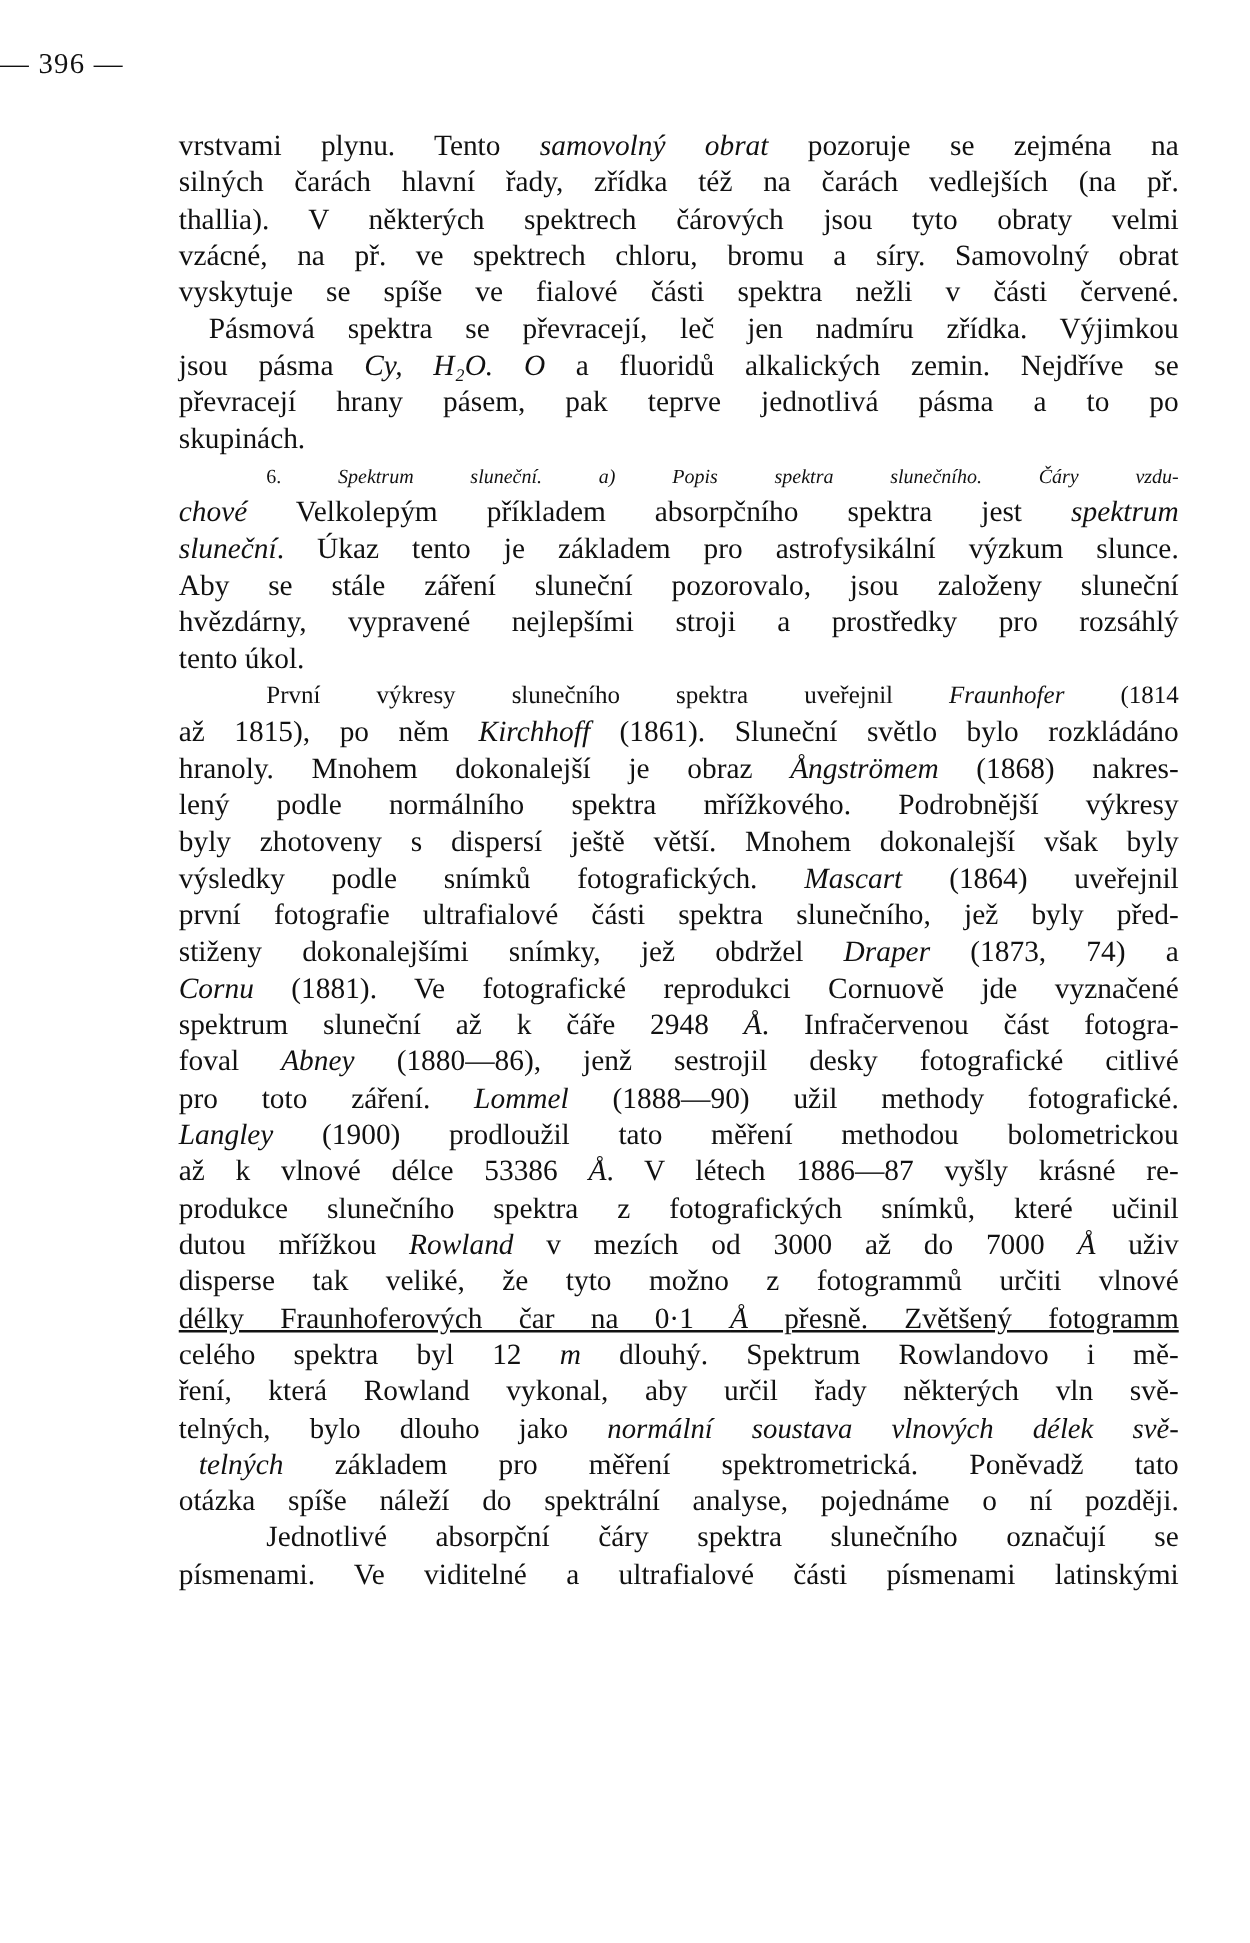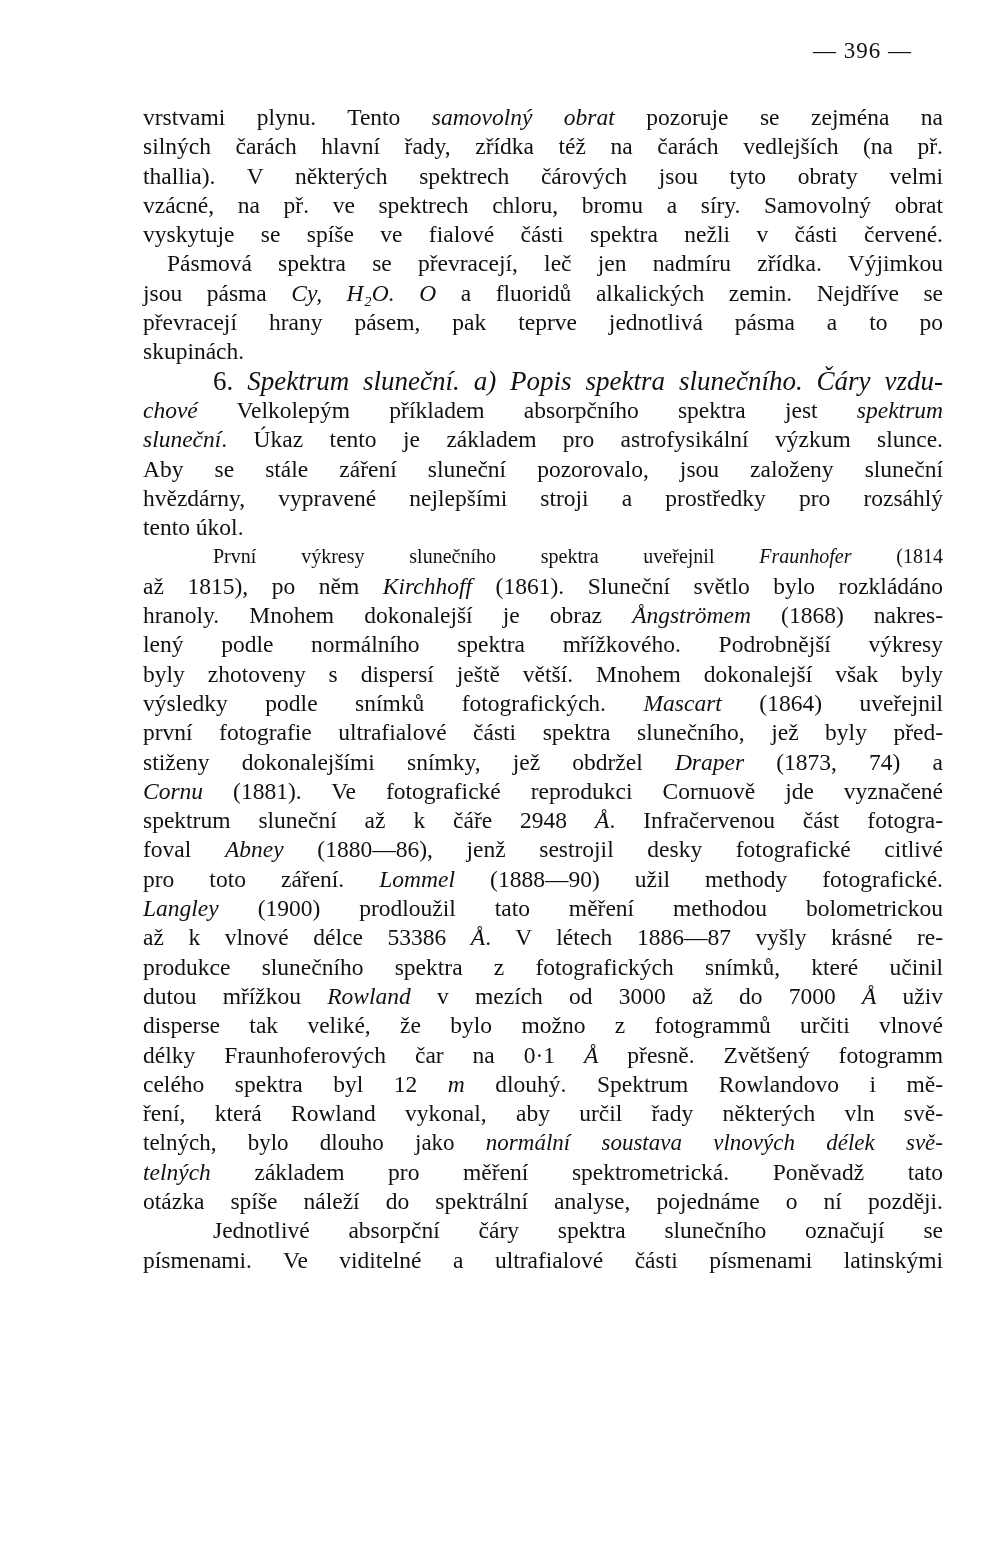--- a/index.html
+++ b/index.html
@@ -1,18 +1,18 @@
 <!DOCTYPE html>
 <html><head>
 <meta charset="utf-8">
 <style>
   html, body { margin: 0; padding: 0; background: #ffffff; }
   body { width: 1000px; height: 1554px; position: relative; overflow: hidden;
          font-family: "Liberation Serif", "DejaVu Serif", serif; color: #111; }
-  .page-number { position: absolute; top: 38px; left: 12px; width: 900px; text-align: right;
+  .page-number { position: absolute; top: 38px; left: 0; width: 900px; text-align: left;
                  font-size: 23px; letter-spacing: 1px; }
   .text-block { position: absolute; top: 103px; left: 143px; width: 800px; }
   .line { height: 29.3px; line-height: 29.3px; font-size: 23.5px; white-space: nowrap;
           text-align: justify; text-align-last: justify; overflow: visible; }
   .line.last { text-align-last: left; }
   .line.indent { padding-left: 70px; }
   i { font-style: italic; }
 </style>
 </head>
 <body>
@@ -22,21 +22,21 @@
 <div class="text-block" id="text-block">
     <div class="line" style="white-space: nowrap; text-align: left; word-spacing: 0.00195312px;"><span>vrstvami plynu. Tento </span><i>samovolný obrat</i><span> pozoruje se zejména na</span></div>
     <div class="line" style="white-space: nowrap; text-align: left;"><span>silných čarách hlavní řady, zřídka též na čarách vedlejších (na př.</span></div>
     <div class="line" style="white-space: nowrap; text-align: left;"><span>thallia). V některých spektrech čárových jsou tyto obraty velmi</span></div>
     <div class="line" style="white-space: nowrap; text-align: left;"><span>vzácné, na př. ve spektrech chloru, bromu a síry. Samovolný obrat</span></div>
     <div class="line" style="white-space: nowrap; text-align: left;"><span>vyskytuje se spíše ve fialové části spektra nežli v části červené.</span></div>
     <div class="line" style="white-space: nowrap; text-align: left; margin-left: 24px;"><span>Pásmová spektra se převracejí, leč jen nadmíru zřídka. Výjimkou</span></div>
     <div class="line" style="white-space: nowrap; text-align: left; word-spacing: 0.0015625px;"><span>jsou pásma </span><i>Cy, H₂O. O</i><span> a fluoridů alkalických zemin. Nejdříve se</span></div>
     <div class="line" style="white-space: nowrap; text-align: left;"><span>převracejí hrany pásem, pak teprve jednotlivá pásma a to po</span></div>
     <div class="line last" style="white-space: nowrap; text-align: left;"><span>skupinách.</span></div>
-    <div class="line indent" style="white-space: nowrap; text-align: center; letter-spacing: -0.000214037px; font-size: 27px;"><span>6. </span><i>Spektrum sluneční. a) Popis spektra slunečního. Čáry vzdu-</i></div>
+    <div class="line indent" style="white-space: nowrap; text-align: center; letter-spacing: -0.000214037px; font-size: 16px;"><span>6. </span><i>Spektrum sluneční. a) Popis spektra slunečního. Čáry vzdu-</i></div>
     <div class="line" style="white-space: nowrap; text-align: left;"><i>chové</i><span> Velkolepým příkladem absorpčního spektra jest </span><i>spektrum</i></div>
     <div class="line" style="white-space: nowrap; text-align: left;"><i>sluneční</i><span>. Úkaz tento je základem pro astrofysikální výzkum slunce.</span></div>
     <div class="line" style="white-space: nowrap; text-align: left;"><span>Aby se stále záření sluneční pozorovalo, jsou založeny sluneční</span></div>
     <div class="line" style="white-space: nowrap; text-align: left;"><span>hvězdárny, vypravené nejlepšími stroji a prostředky pro rozsáhlý</span></div>
     <div class="line last" style="white-space: nowrap; text-align: left;"><span>tento úkol.</span></div>
     <div class="line indent" style="white-space: nowrap; text-align: center; letter-spacing: -0.000214037px; font-size: 20px;"><span>První výkresy slunečního spektra uveřejnil </span><i>Fraunhofer</i><span> (1814</span></div>
     <div class="line" style="white-space: nowrap; text-align: left;"><span>až 1815), po něm </span><i>Kirchhoff</i><span> (1861). Sluneční světlo bylo rozkládáno</span></div>
     <div class="line" style="white-space: nowrap; text-align: left; letter-spacing: -0.000195309px;"><span>hranoly. Mnohem dokonalejší je obraz </span><i>Ångströmem</i><span> (1868) nakres-</span></div>
     <div class="line" style="white-space: nowrap; text-align: left;"><span>lený podle normálního spektra mřížkového. Podrobnější výkresy</span></div>
     <div class="line" style="white-space: nowrap; text-align: left;"><span>byly zhotoveny s dispersí ještě větší. Mnohem dokonalejší však byly</span></div>
@@ -44,22 +44,22 @@
     <div class="line" style="white-space: nowrap; text-align: left;"><span>první fotografie ultrafialové části spektra slunečního, jež byly před-</span></div>
     <div class="line" style="white-space: nowrap; text-align: left; letter-spacing: -0.000195309px; word-spacing: 0.00195312px;"><span>stiženy dokonalejšími snímky, jež obdržel </span><i>Draper</i><span> (1873, 74) a</span></div>
     <div class="line" style="white-space: nowrap; text-align: left;"><i>Cornu</i><span> (1881). Ve fotografické reprodukci Cornuově jde vyznačené</span></div>
     <div class="line" style="white-space: nowrap; text-align: left;"><span>spektrum sluneční až k čáře 2948 </span><i>Å</i><span>. Infračervenou část fotogra-</span></div>
     <div class="line" style="white-space: nowrap; text-align: left;"><span>foval </span><i>Abney</i><span> (1880—86), jenž sestrojil desky fotografické citlivé</span></div>
     <div class="line" style="white-space: nowrap; text-align: left;"><span>pro toto záření. </span><i>Lommel</i><span> (1888—90) užil methody fotografické.</span></div>
     <div class="line" style="white-space: nowrap; text-align: left;"><i>Langley</i><span> (1900) prodloužil tato měření methodou bolometrickou</span></div>
     <div class="line" style="white-space: nowrap; text-align: left; letter-spacing: -0.000195309px;"><span>až k vlnové délce 53386 </span><i>Å</i><span>. V létech 1886—87 vyšly krásné re-</span></div>
     <div class="line" style="white-space: nowrap; text-align: left;"><span>produkce slunečního spektra z fotografických snímků, které učinil</span></div>
     <div class="line" style="white-space: nowrap; text-align: left;"><span>dutou mřížkou </span><i>Rowland</i><span> v mezích od 3000 až do 7000 </span><i>Å</i><span> uživ</span></div>
-    <div class="line" style="white-space: nowrap; text-align: left;"><span>disperse tak veliké, že bylo možno z fotogrammů určiti vlnové</span></div>
-    <div class="line" style="white-space: nowrap; text-align: left;"><span>délky Fraunhoferových čar na 0·1 </span><i>Å</i><span> přesně. Zvětšený fotogramm</span></div>
+    <div class="line" style="white-space: nowrap; text-align: left;"><span>disperse tak veliké, že tyto možno z fotogrammů určiti vlnové</span></div>
+    <div class="line" style="white-space: nowrap; text-align: left; text-decoration: underline;"><span>délky Fraunhoferových čar na 0·1 </span><i>Å</i><span> přesně. Zvětšený fotogramm</span></div>
     <div class="line" style="white-space: nowrap; text-align: left;"><span>celého spektra byl 12 </span><i>m</i><span> dlouhý. Spektrum Rowlandovo i mě-</span></div>
     <div class="line" style="white-space: nowrap; text-align: left;"><span>ření, která Rowland vykonal, aby určil řady některých vln svě-</span></div>
     <div class="line" style="white-space: nowrap; text-align: left; letter-spacing: -0.000195309px; font-size: 23px;"><span>telných, bylo dlouho jako </span><i>normální soustava vlnových délek svě-</i></div>
-    <div class="line" style="white-space: nowrap; text-align: left;"><i>telných</i><span> základem pro měření spektrometrická. Poněvadž tato</span></div>
+    <div class="line" style="white-space: nowrap; text-align: left; margin-left: 16px;"><i>telných</i><span> základem pro měření spektrometrická. Poněvadž tato</span></div>
     <div class="line" style="white-space: nowrap; text-align: left;"><span>otázka spíše náleží do spektrální analyse, pojednáme o ní později.</span></div>
     <div class="line indent" style="white-space: nowrap; text-align: left;"><span>Jednotlivé absorpční čáry spektra slunečního označují se</span></div>
     <div class="line" style="white-space: nowrap; text-align: left;"><span>písmenami. Ve viditelné a ultrafialové části písmenami latinskými</span></div>
   </div>
 
 </body></html>

